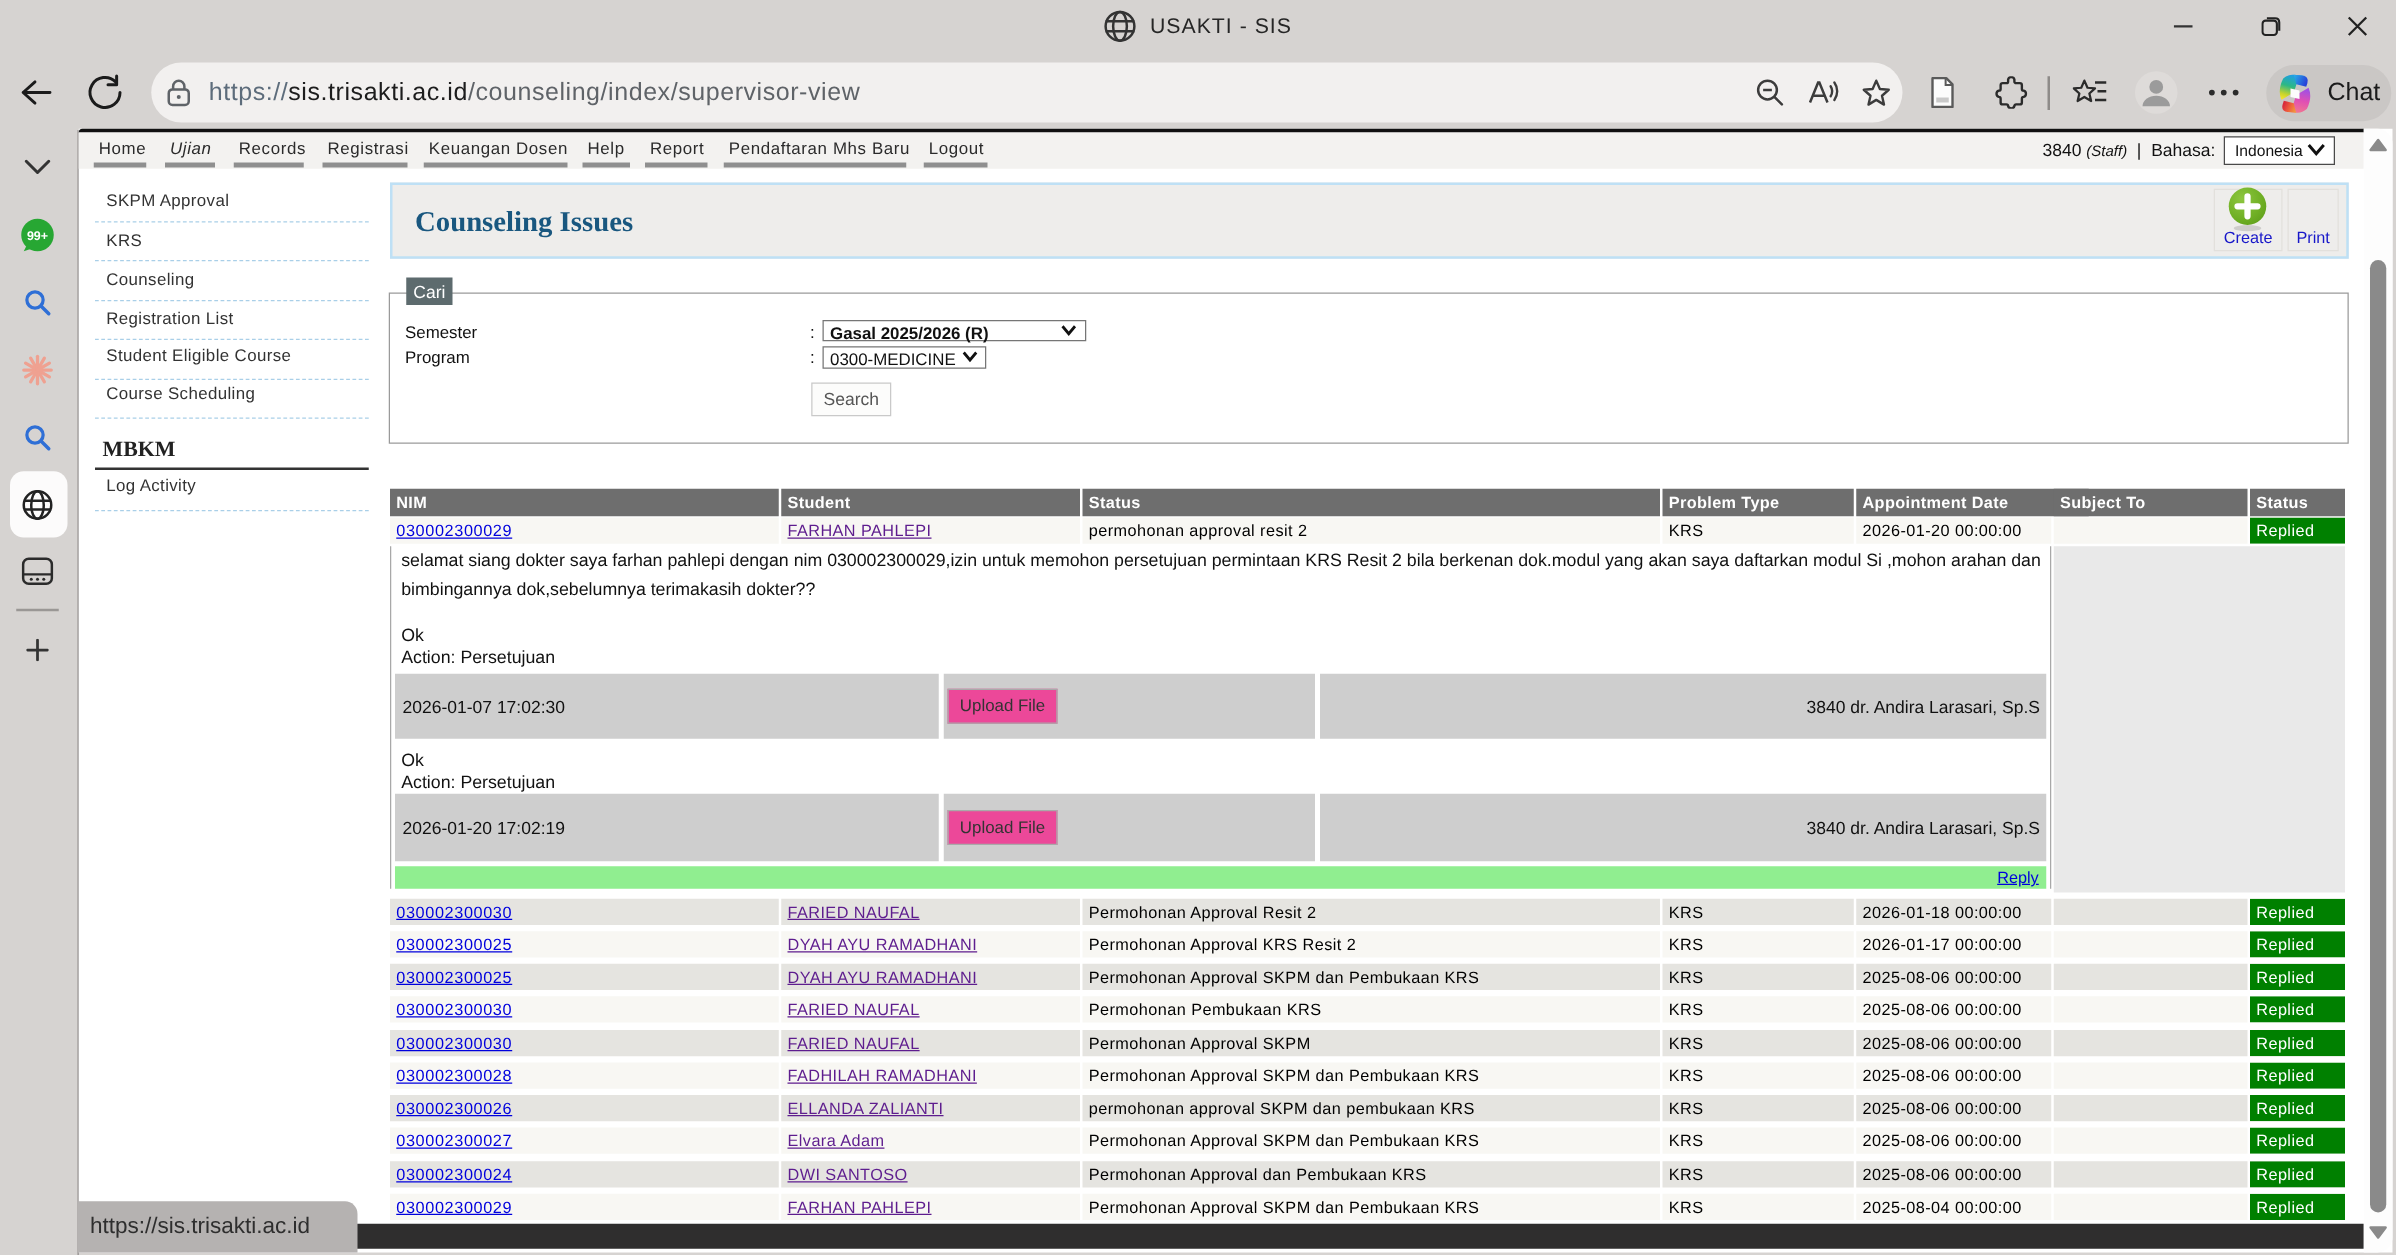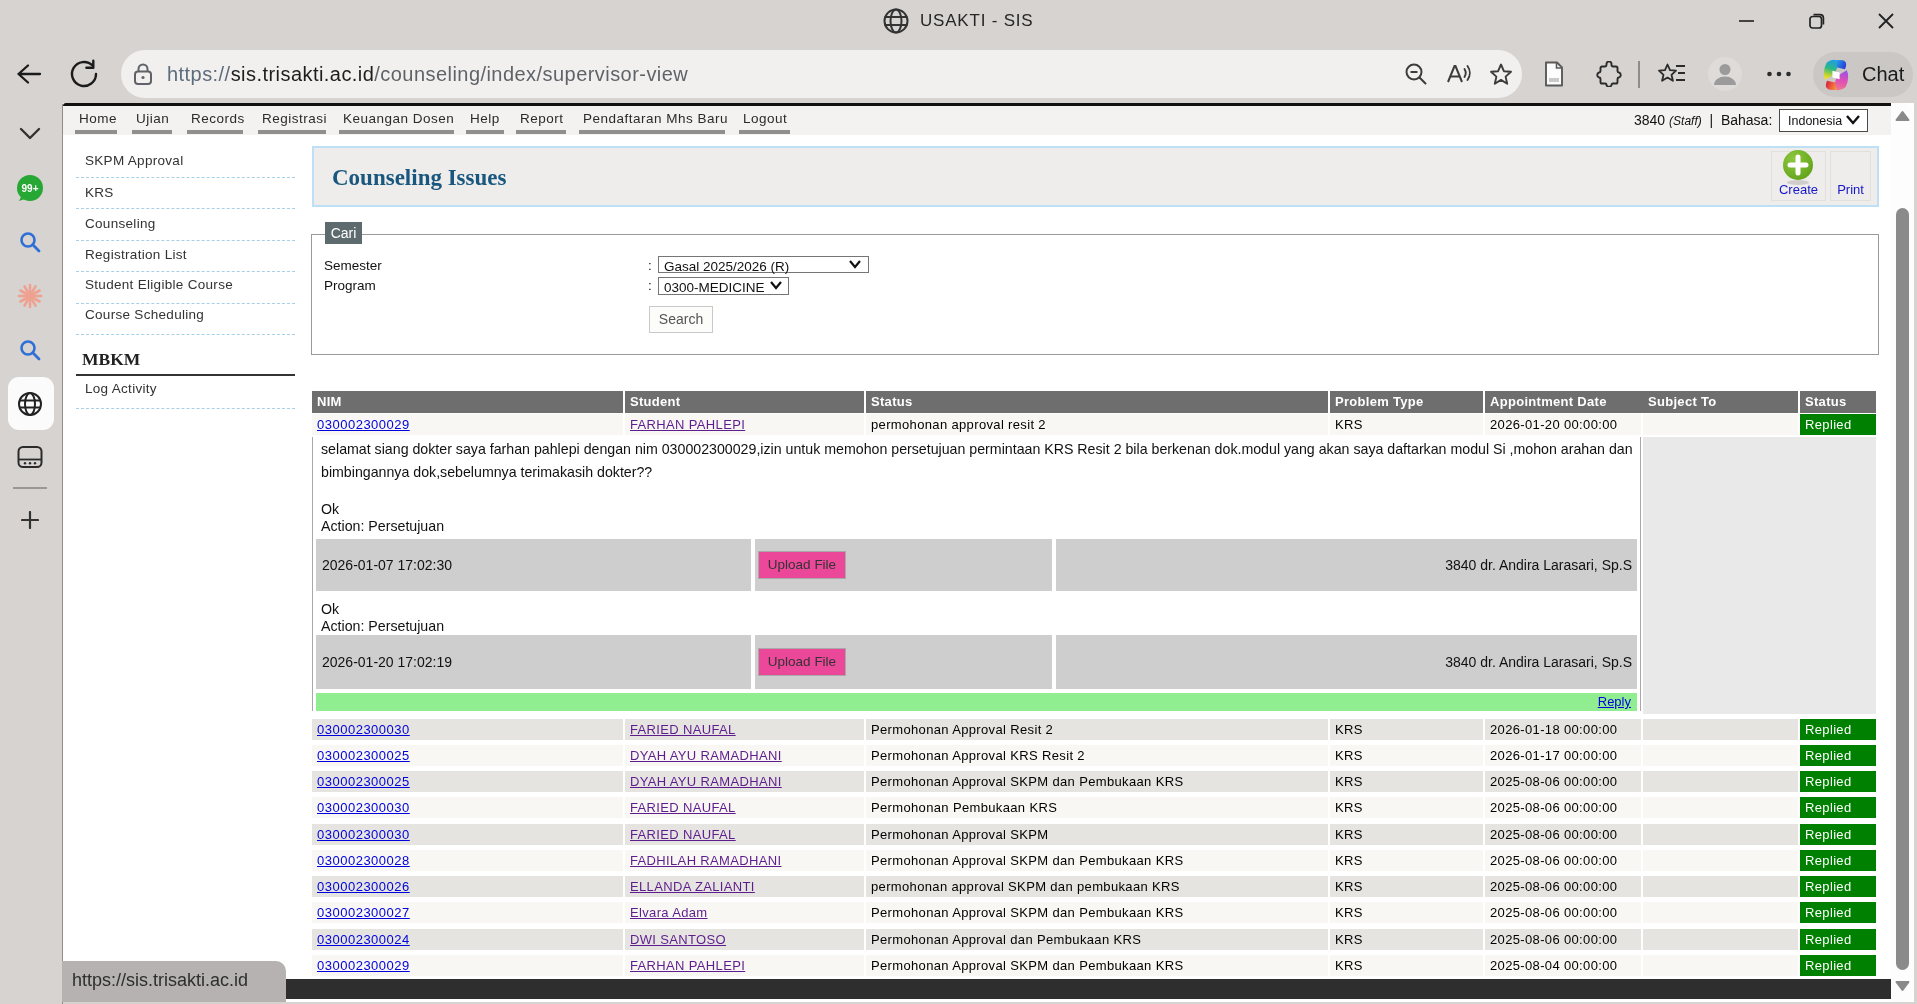--- a/index.html
+++ b/index.html
@@ -96,21 +96,21 @@
 
 <div class="abs" id="esidebar"></div>
 <div class="abs" id="esep"></div>
 
 <div class="abs" id="page"></div>
 <div class="abs" id="pagetopline"></div>
 <div class="abs" id="navstrip"></div>
 
 <div class="abs navitem" style="left:79px;">Home</div>
 <div class="abs navbar" style="left:75px; width:42px;"></div>
-<div class="abs navitem" style="left:136px;">Ujian</div>
+<div class="abs navitem" style="left:136px;font-style:italic;">Ujian</div>
 <div class="abs navbar" style="left:132px; width:40px;"></div>
 <div class="abs navitem" style="left:191px;">Records</div>
 <div class="abs navbar" style="left:187px; width:56px;"></div>
 <div class="abs navitem" style="left:262px;">Registrasi</div>
 <div class="abs navbar" style="left:258px; width:68px;"></div>
 <div class="abs navitem" style="left:343px;">Keuangan Dosen</div>
 <div class="abs navbar" style="left:339px; width:115px;"></div>
 <div class="abs navitem" style="left:470px;">Help</div>
 <div class="abs navbar" style="left:466px; width:38px;"></div>
 <div class="abs navitem" style="left:520px;">Report</div>
@@ -150,21 +150,21 @@
 <div class="abs hbtn" style="left:1830px; width:41px;">
     <div class="lbl">Print</div>
   </div>
 
 <div class="abs" id="fieldset"></div>
 <div class="abs" id="legend">Cari</div>
 <div class="abs flabel" style="top:258px;">Semester</div>
 <div class="abs flabel" style="top:278px;">Program</div>
 <div class="abs fcolon" style="top:258px;">:</div>
 <div class="abs fcolon" style="top:278px;">:</div>
-<div class="abs fsel" style="top:256px; width:211px; height:17px;">
+<div class="abs fsel" style="top:256px; width:211px; height:17px;font-weight:bold;">
     <span>Gasal 2025/2026 (R)</span>
   </div>
 <div class="abs fsel" style="top:277px; width:131px; height:18px;">
     <span>0300-MEDICINE</span>
   </div>
 <div class="abs" id="searchbtn">Search</div>
 
 <div class="abs th" style="left:312px; width:311px;">NIM</div>
 <div class="abs th" style="left:625px; width:239px;">Student</div>
 <div class="abs th" style="left:866px; width:462px;">Status</div>

